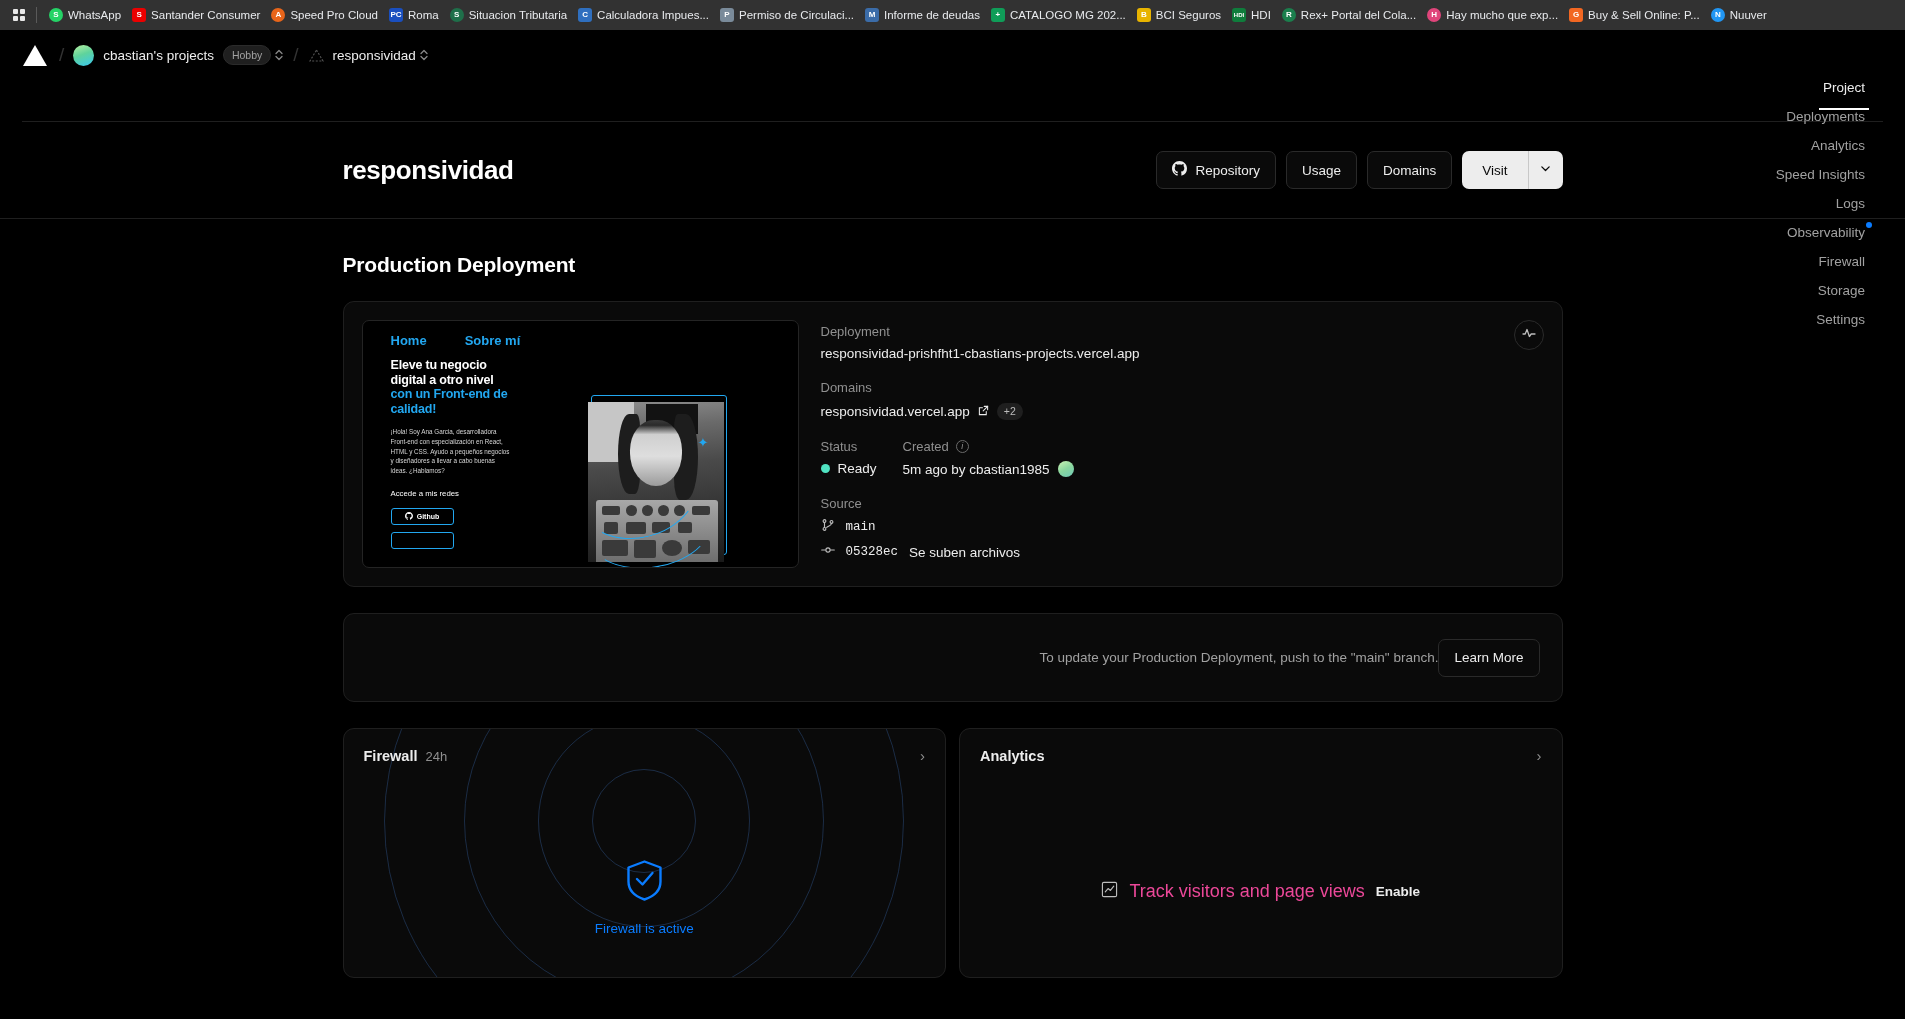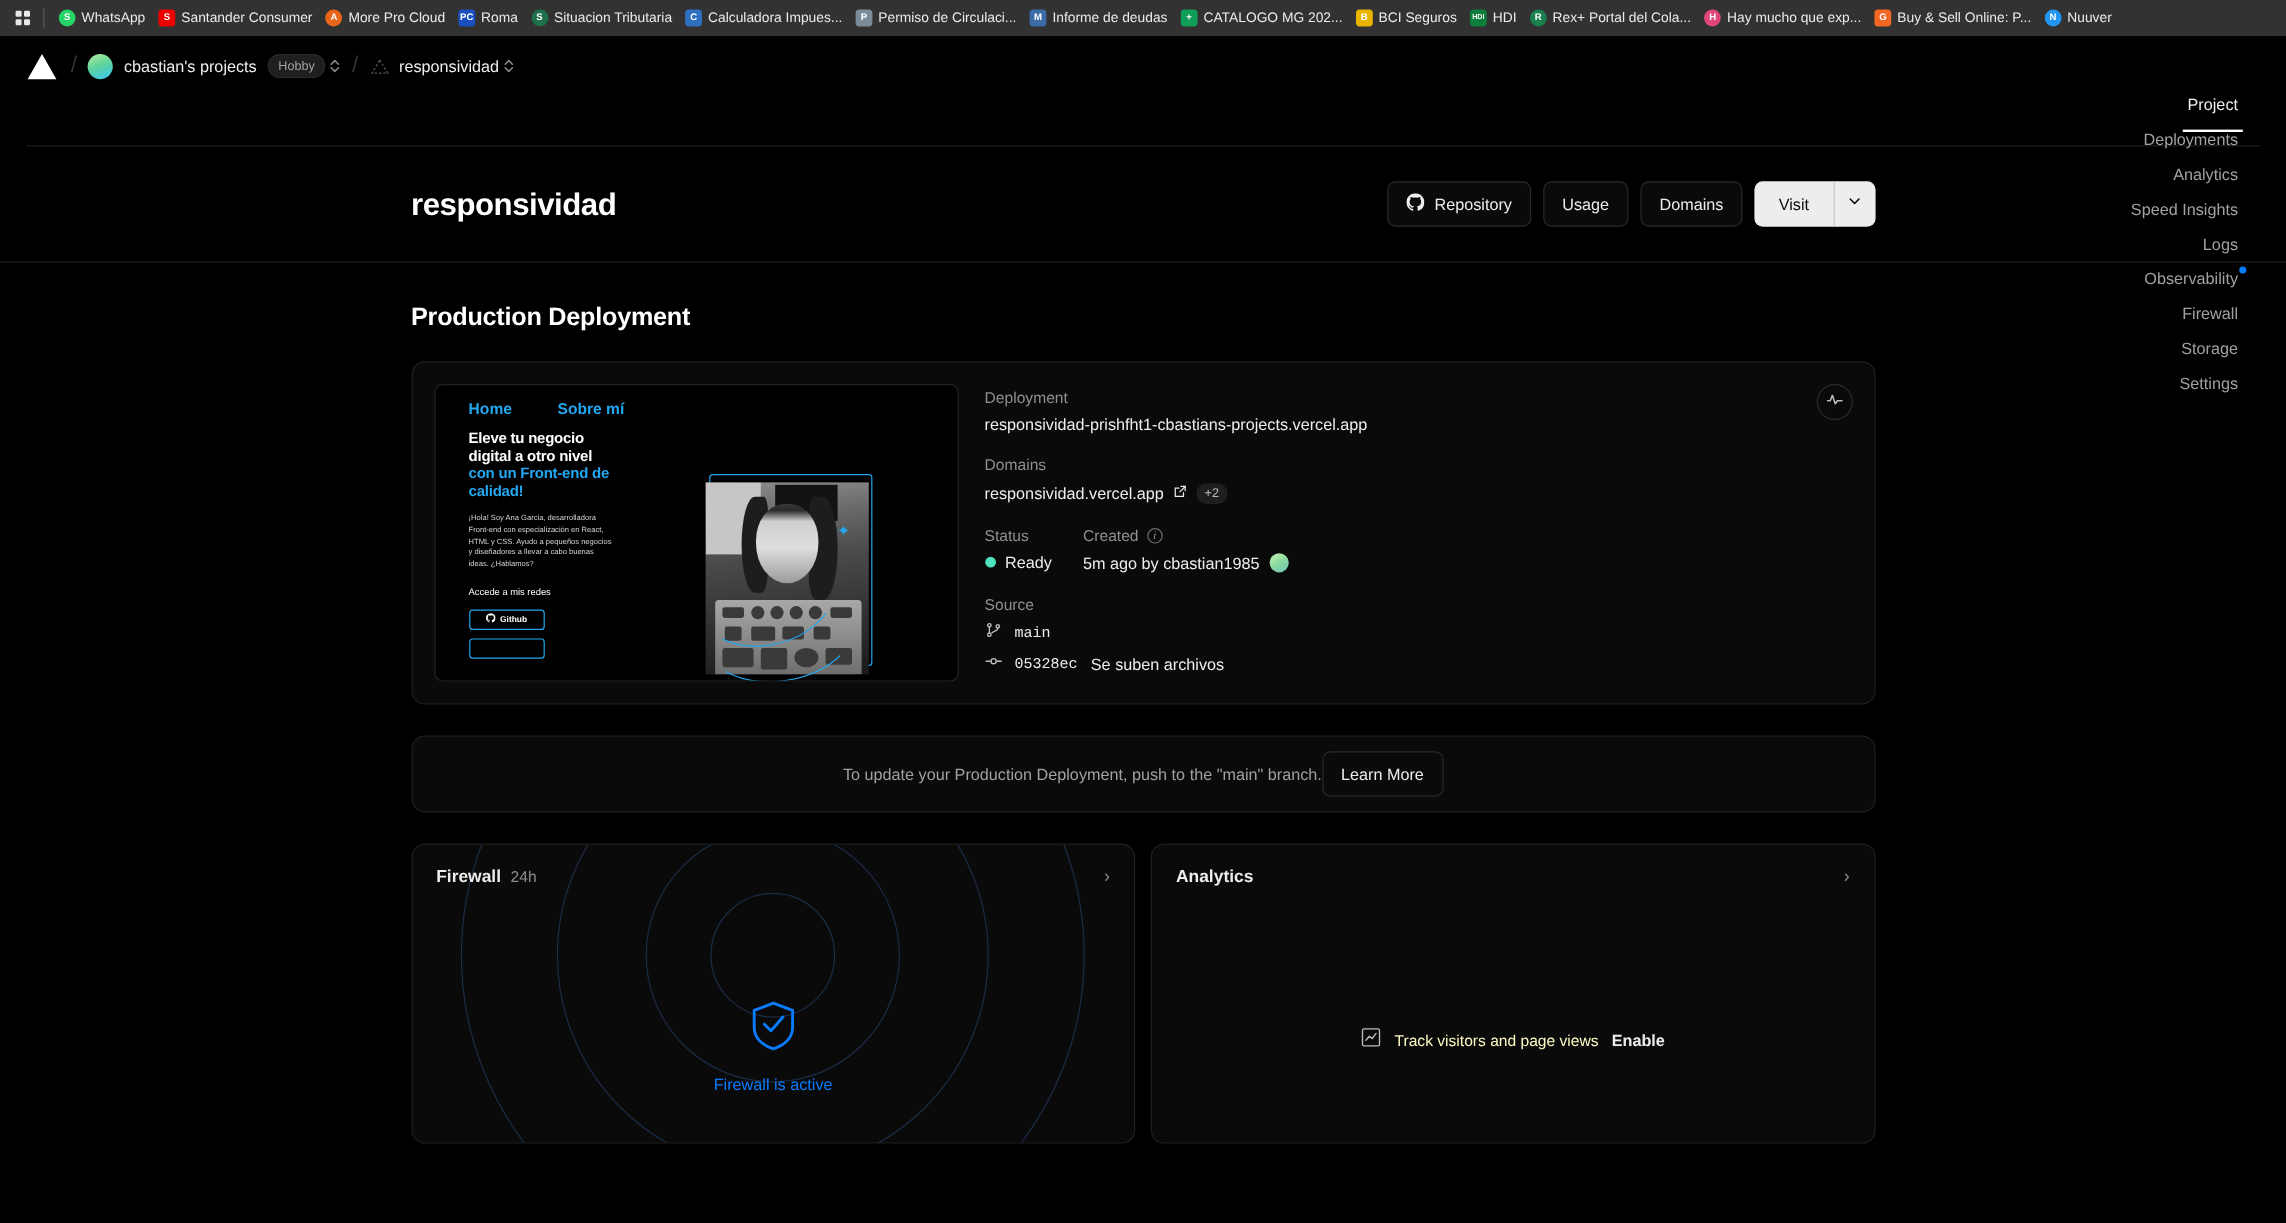--- a/index.html
+++ b/index.html
@@ -328,22 +328,22 @@
     border: 1px solid #2a2a2a;
     display: flex; align-items: center; justify-content: center;
     cursor: pointer;
   }
 
   .notice {
     margin-top: 26px;
     border: 1px solid #1f1f1f;
     border-radius: 11px;
     background: #0a0a0a;
-    height: 64px;
-    display: flex; align-items: center; justify-content: center;
+    height: 89px;
+    display: flex; align-items: center; justify-content: flex-end;
     padding: 0 22px;
   }
   .notice-txt { color: #a1a1a1; font-size: 13.5px; }
 
   .grid2 {
     margin-top: 26px;
     display: grid;
     grid-template-columns: 1fr 1fr;
     gap: 13px;
   }
@@ -372,21 +372,21 @@
   }
   .fw-center {
     position: absolute; left: 50%; top: 168px; transform: translate(-50%,-50%);
     text-align: center; z-index: 2;
   }
   .fw-label { color: #0a7cff; font-size: 13.5px; margin-top: 14px; }
   .an-empty {
     position: absolute; left: 0; right: 0; top: 152px;
     display: flex; align-items: center; justify-content: center; gap: 11px;
   }
-  .an-txt { color: #fef9c3; font-size: 13px; }
+  .an-txt { color: #ec4899; font-size: 18px; }
   .an-enable { color: #ededed; font-size: 13.5px; font-weight: 600; cursor: pointer; }
 </style>
 </head>
 <body>
 
 <div class="bookmark-bar">
   <div class="bm-apps">
     <div class="bm-apps-grid">
         <i></i>
         <i></i>
@@ -399,21 +399,21 @@
       <div class="bm-item">
         <span class="bm-ico" style="background: rgb(37, 211, 102); border-radius: 50%;">S</span>
         <span class="bm-label">WhatsApp</span>
       </div>
       <div class="bm-item">
         <span class="bm-ico" style="background: rgb(236, 0, 0);">S</span>
         <span class="bm-label">Santander Consumer</span>
       </div>
       <div class="bm-item">
         <span class="bm-ico" style="background: rgb(232, 101, 26); border-radius: 50%;">A</span>
-        <span class="bm-label">More Pro Cloud</span>
+        <span class="bm-label">Speed Pro Cloud</span>
       </div>
       <div class="bm-item">
         <span class="bm-ico" style="background: rgb(26, 79, 191);">PC</span>
         <span class="bm-label">Roma</span>
       </div>
       <div class="bm-item">
         <span class="bm-ico" style="background: rgb(31, 111, 74); border-radius: 50%;">S</span>
         <span class="bm-label">Situacion Tributaria</span>
       </div>
       <div class="bm-item">

